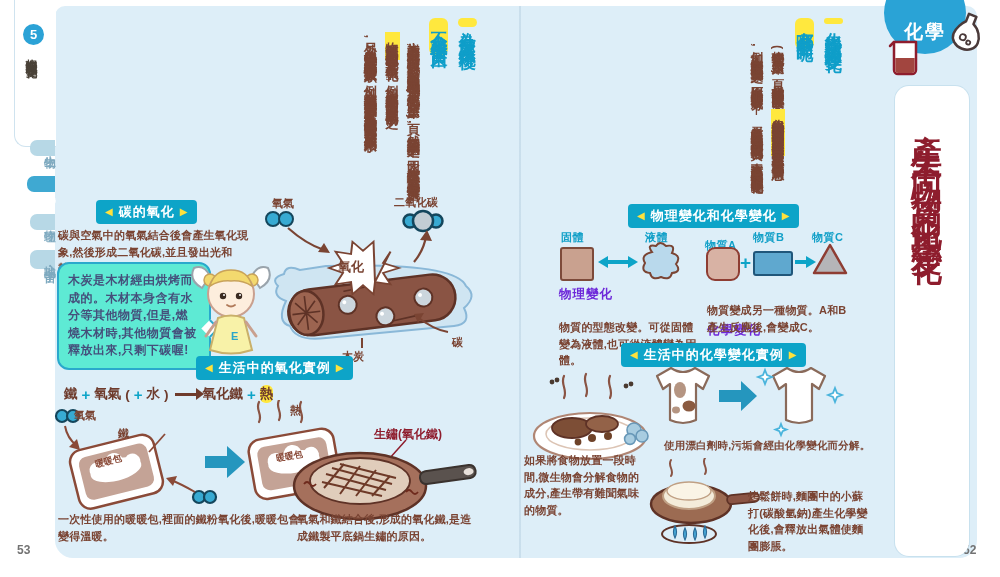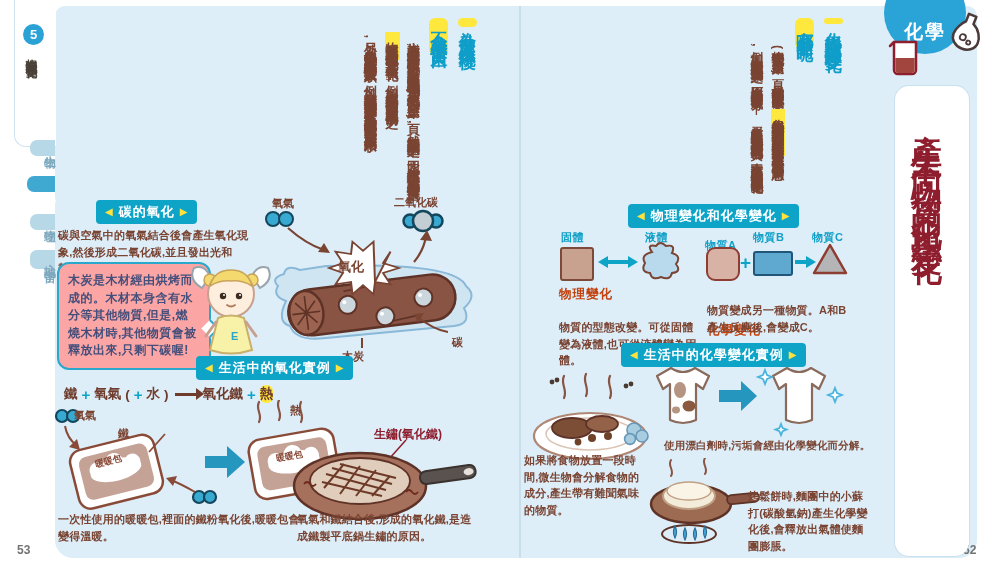--- a/index.html
+++ b/index.html
@@ -28,34 +28,34 @@
   .hl{background:#ffe83e;}
   .hl-round{background:#ffe83e;border-radius:6px;}
   
   .vbody{color:#7a4433;font-weight:600;}
   .vbody p{margin:0;text-indent:1.05em;}
   .vbody-l{font-size:13px;letter-spacing:1.2px;line-height:21.5px;}
   .vbody-r{font-size:12.5px;letter-spacing:1px;line-height:21px;}
   
   .cap{font-size:11px;line-height:1.5;color:#7a4433;font-weight:600;letter-spacing:.2px;}
   .dlabel{font-size:11px;font-weight:bold;color:#12a0c8;letter-spacing:.5px;}
-  .dhead{font-size:12.5px;font-weight:bold;color:#c2410c;letter-spacing:1px;}
+  .dhead{font-size:12.5px;font-weight:bold;color:#6d28d9;letter-spacing:1px;}
   .illbl{font-size:11px;font-weight:bold;color:#7a4433;white-space:nowrap;}
   .redlbl{font-size:12px;font-weight:bold;color:#8e1d2d;white-space:nowrap;}
   .plus{color:#0da4c8;font-weight:bold;font-size:15px;}
   .fpart{color:#6e3b2c;font-weight:bold;font-size:13.5px;}
   .formula{display:flex;align-items:center;gap:4px;white-space:nowrap;}
   .f-arrow{display:inline-block;width:22px;height:3px;background:#6e3b2c;position:relative;margin:0 2px;}
   .f-arrow:after{content:"";position:absolute;right:-7px;top:-4.5px;border-left:8px solid #6e3b2c;border-top:6px solid transparent;border-bottom:6px solid transparent;}
   
   .sq{width:30px;height:30px;background:#c9a18f;border:2.5px solid #7d4a3a;border-radius:3px;}
   .rsq{width:30px;height:30px;background:#d8b2a4;border:2.5px solid #8e3d33;border-radius:9px;}
   .brect{width:36px;height:21px;background:#5fa8cf;border:2.5px solid #20567a;border-radius:3px;}
   
-  .bubble{left:57px;top:262px;width:132px;background:#fca5a5;border:2.5px solid #2aa8cc;border-radius:12px;
+  .bubble{left:57px;top:262px;width:132px;background:#5eead4;border:2.5px solid #2aa8cc;border-radius:12px;
           padding:8px 9px;font-size:12px;font-weight:bold;color:#454f7b;line-height:17.5px;letter-spacing:.5px;}
   .bubble:after{content:"";position:absolute;right:-8px;top:58px;width:11px;height:11px;background:#fff;
           border-top:2.5px solid #2aa8cc;border-right:2.5px solid #2aa8cc;transform:rotate(45deg);}
   
   .panel{left:895px;top:86px;width:74px;height:470px;background:#fff;border-radius:14px;box-shadow:0 0 0 1px rgba(160,200,220,.35);}
   .vtitle{left:911px;top:110px;font-size:31px;font-weight:bold;color:#8e1d2d;letter-spacing:12px;line-height:1;}
   .badge{left:884px;top:-28px;width:82px;height:82px;border-radius:50%;background:#2aa3d6;
          display:flex;align-items:flex-end;justify-content:center;padding-bottom:9px;box-sizing:border-box;
          color:#fff;font-size:19px;font-weight:bold;letter-spacing:2px;}
   .mol{display:flex;align-items:center;}

